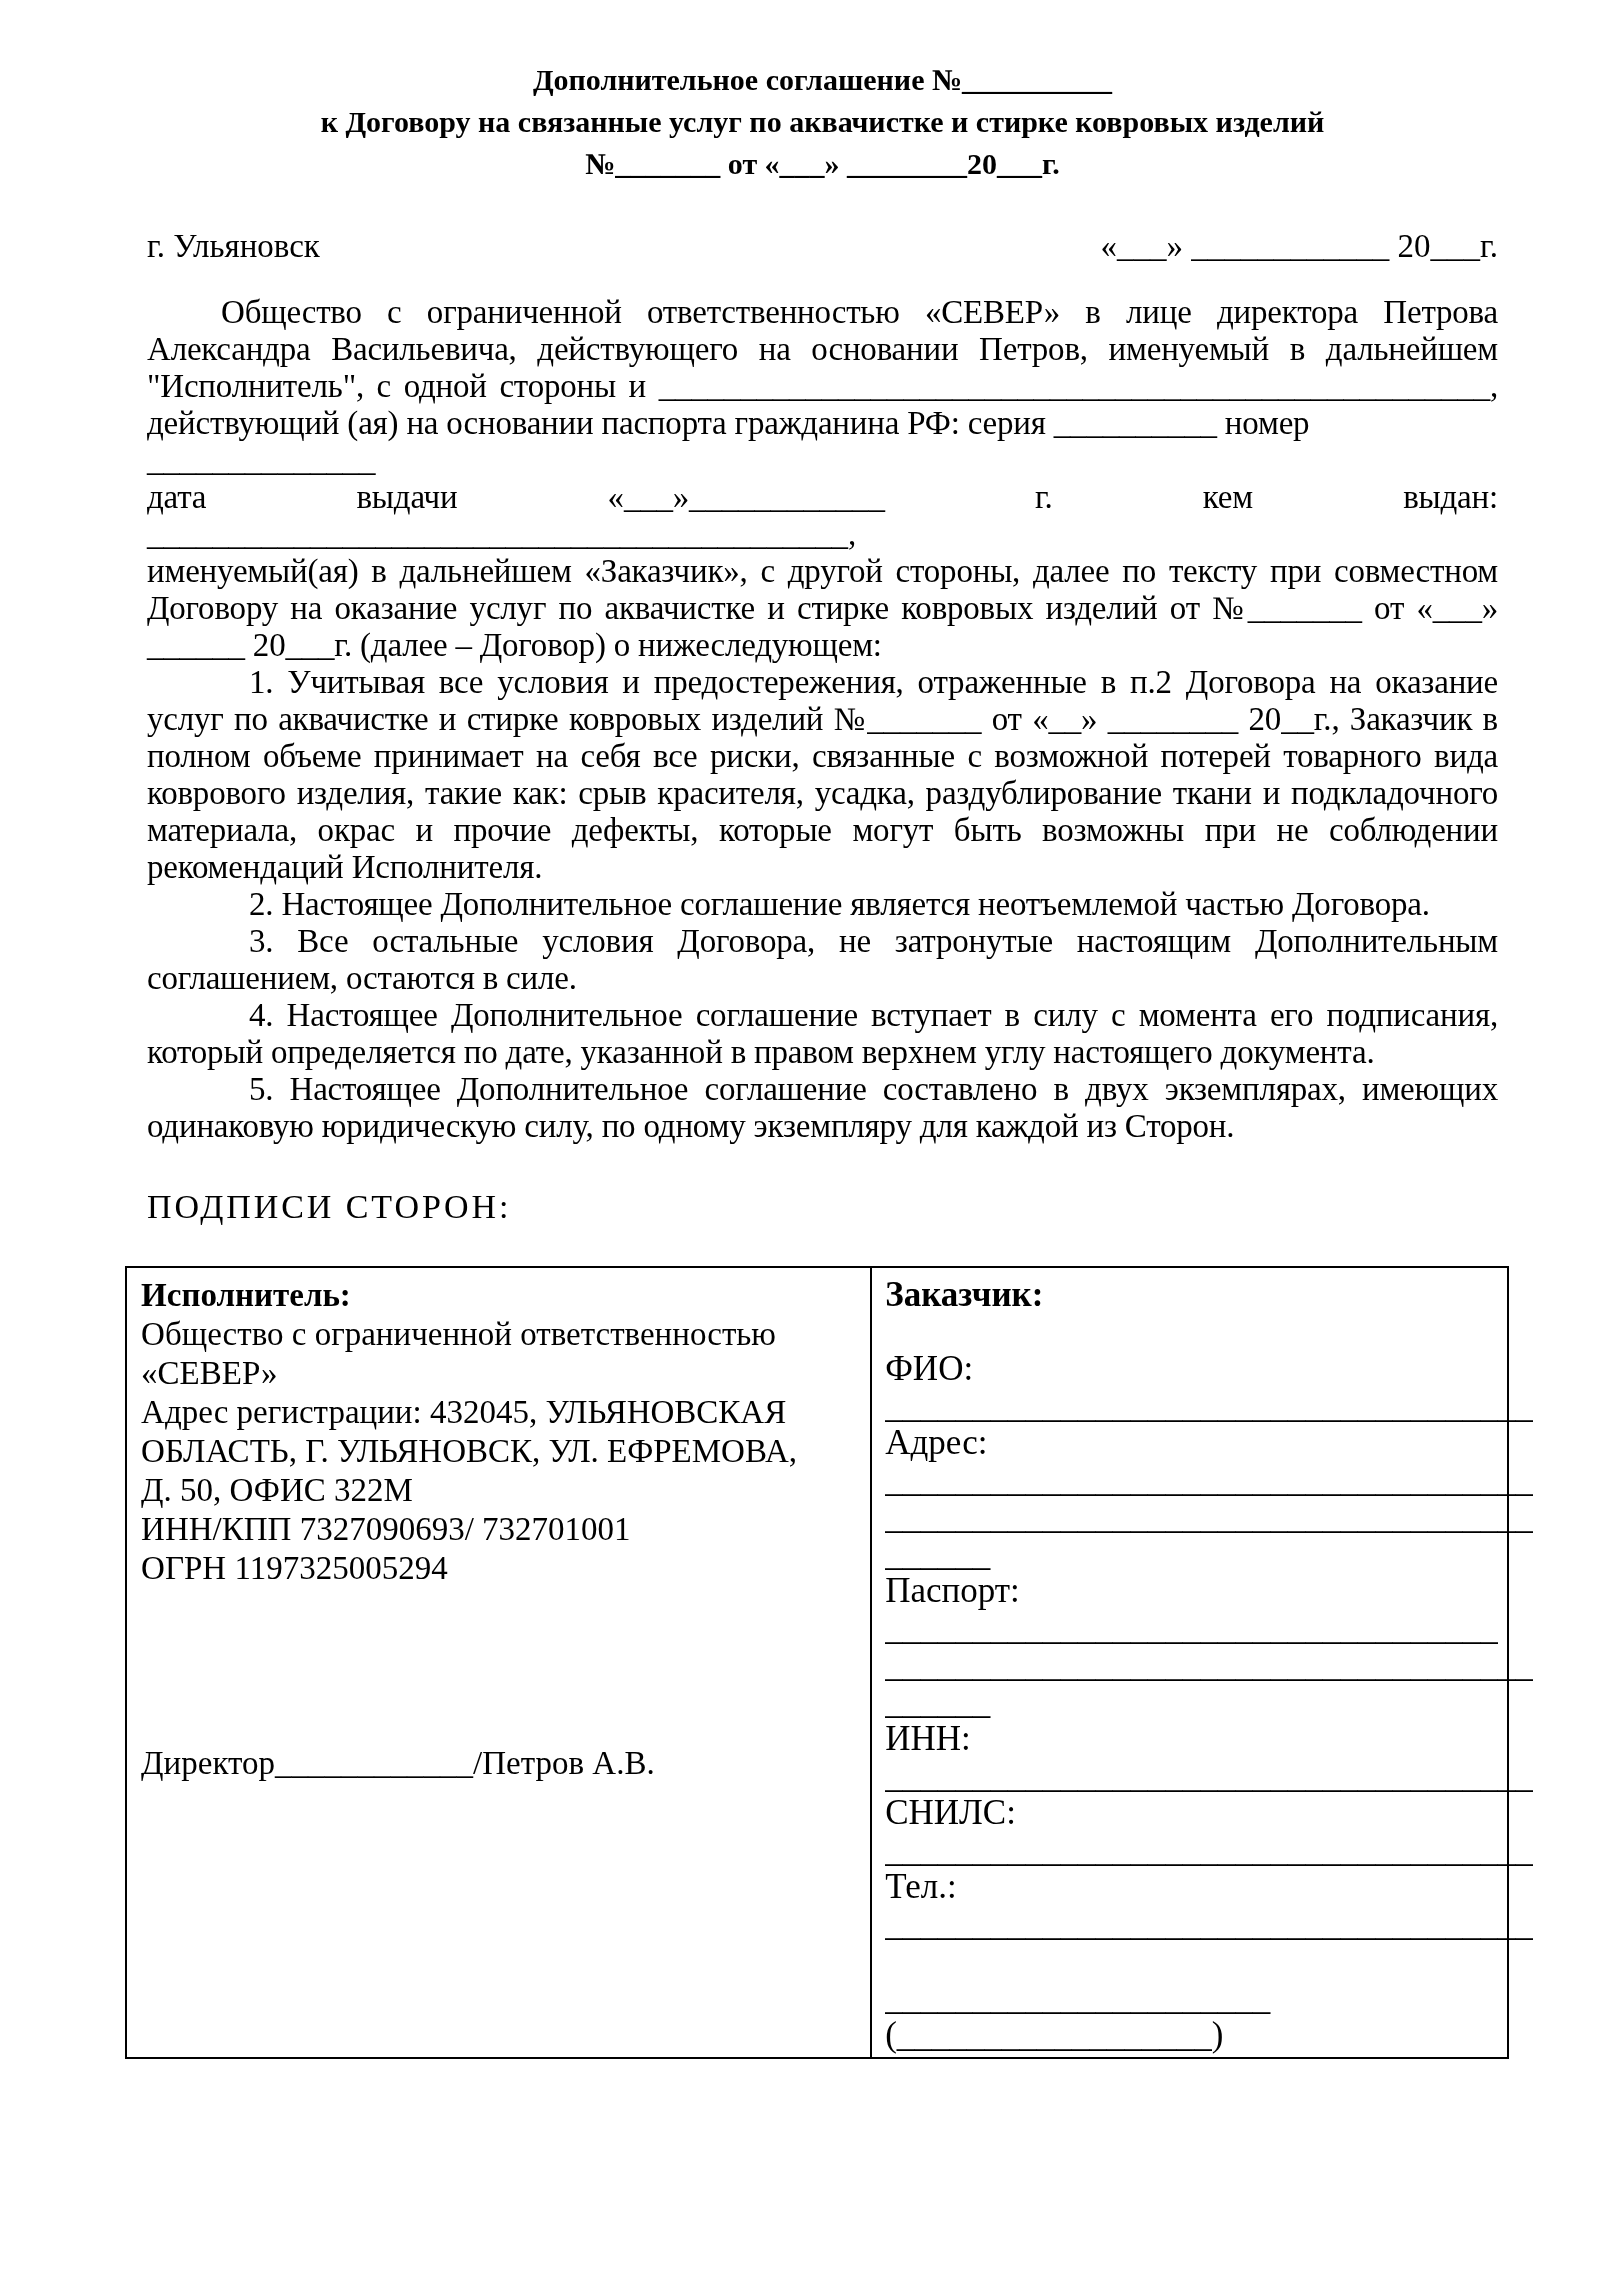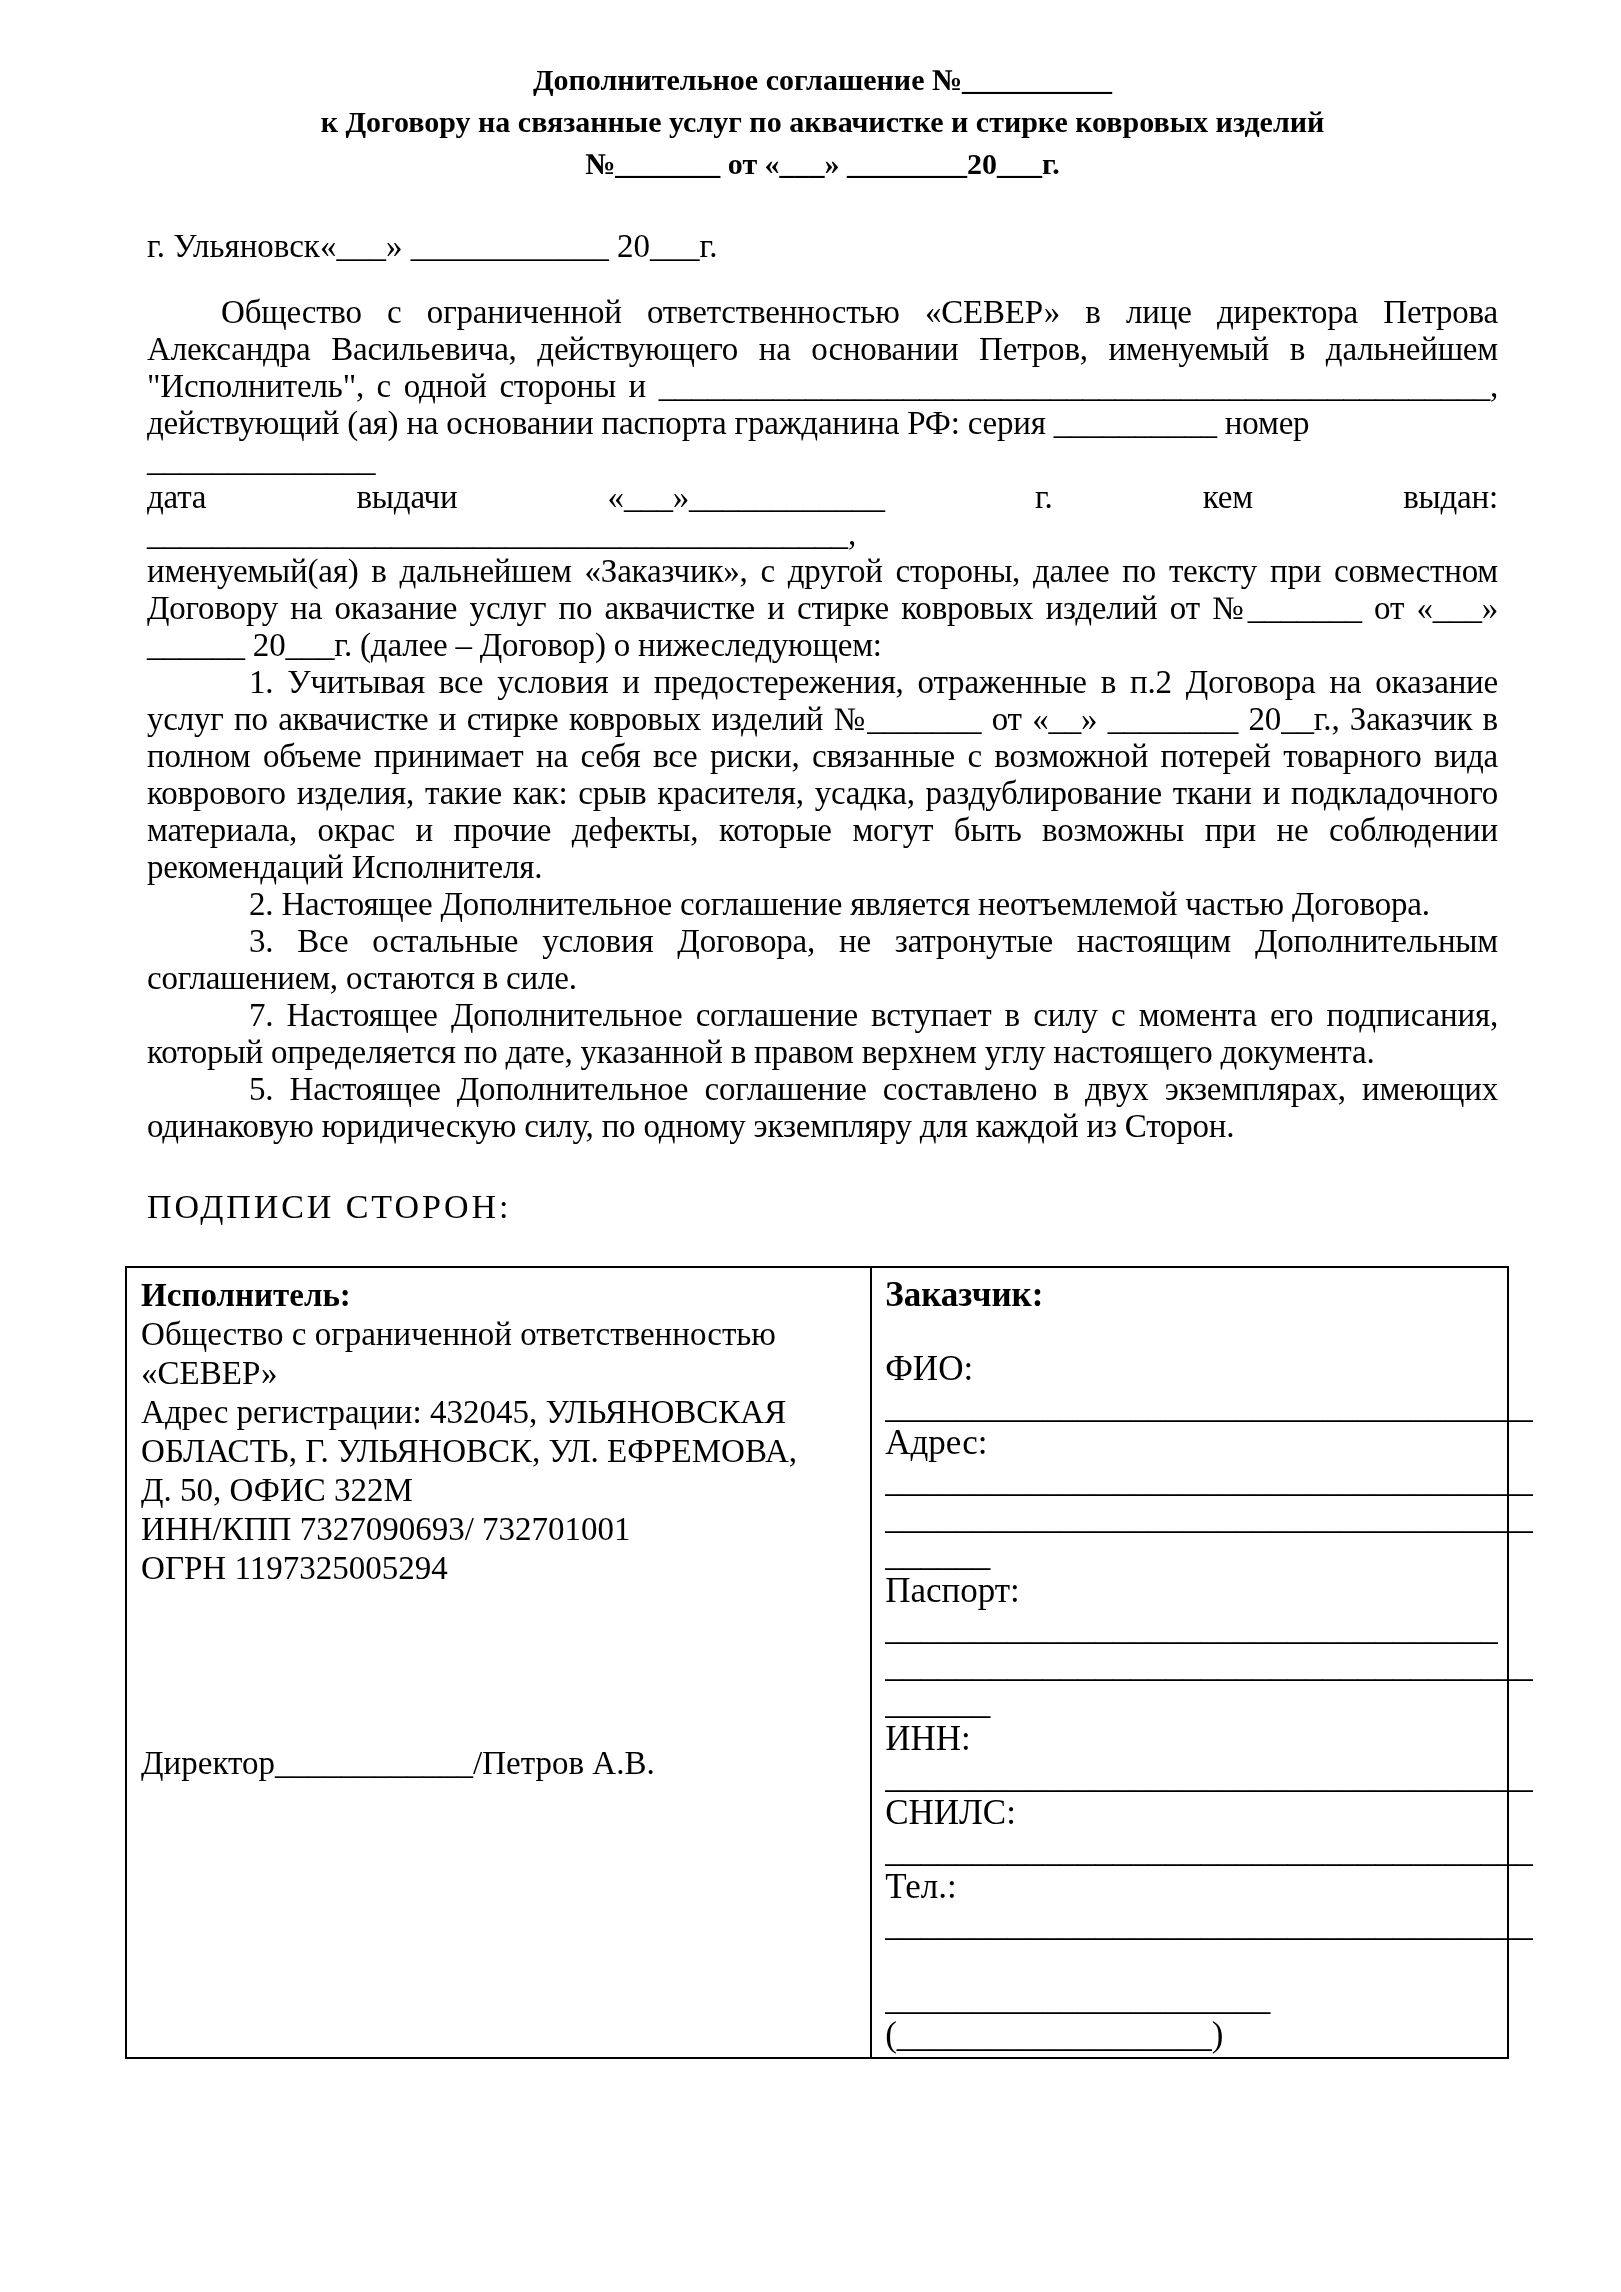--- a/index.html
+++ b/index.html
@@ -11,21 +11,21 @@
     box-sizing:border-box;
     padding:59px 123px 0 147px;
     font-family:"Liberation Serif","DejaVu Serif",serif;
     color:#000;
     overflow:hidden;
   }
   
   .hdr { text-align:center; font-weight:bold; font-size:30px; line-height:42px; }
   .hdr-line { white-space:nowrap; }
   
-  .cityrow { display:flex; margin-top:43px; font-size:33px; line-height:37px; }
+  .cityrow { display:flex; justify-content:space-between; margin-top:43px; font-size:33px; line-height:37px; }
   
   .body-block { margin-top:29px; }
   .bl { font-size:33px; line-height:37px; letter-spacing:-0.2px; }
   .bl.j { text-align:justify; text-align-last:justify; }
   .bl.ind  { text-indent:74px; }
   .bl.ind2 { text-indent:102px; }
   
   .sig-h { text-align:left; font-size:34px; line-height:37px; margin-top:43px; letter-spacing:2.9px; }
   
   table.sig { border-collapse:collapse; width:1384px; margin-left:-21.6px; margin-top:41px; table-layout:fixed; }
@@ -64,21 +64,21 @@
       <div class="bl">______ 20___г. (далее – Договор) о нижеследующем:</div>
       <div class="bl ind2 j">1. Учитывая все условия и предостережения, отраженные в п.2  Договора на оказание</div>
       <div class="bl j">услуг по аквачистке и стирке ковровых изделий №_______ от «__» ________ 20__г., Заказчик в</div>
       <div class="bl j">полном объеме принимает на себя все риски, связанные с возможной потерей товарного вида</div>
       <div class="bl j">коврового изделия, такие как: срыв красителя, усадка, раздублирование ткани и подкладочного</div>
       <div class="bl j">материала, окрас и прочие дефекты, которые могут быть возможны при не соблюдении</div>
       <div class="bl">рекомендаций Исполнителя.</div>
       <div class="bl ind2">2. Настоящее Дополнительное соглашение является неотъемлемой частью Договора.</div>
       <div class="bl ind2 j">3. Все остальные условия Договора, не затронутые настоящим Дополнительным</div>
       <div class="bl">соглашением, остаются в силе.</div>
-      <div class="bl ind2 j">7. Настоящее Дополнительное соглашение вступает в силу с момента его подписания,</div>
+      <div class="bl ind2 j">4. Настоящее Дополнительное соглашение вступает в силу с момента его подписания,</div>
       <div class="bl">который определяется по дате, указанной в правом верхнем углу настоящего документа.</div>
       <div class="bl ind2 j">5. Настоящее Дополнительное соглашение составлено в двух экземплярах, имеющих</div>
       <div class="bl">одинаковую юридическую силу, по одному экземпляру для каждой из Сторон.</div>
     </div>
 
   <div class="sig-h">ПОДПИСИ СТОРОН:</div>
 
   <table class="sig">
     <tbody>
         <tr>

